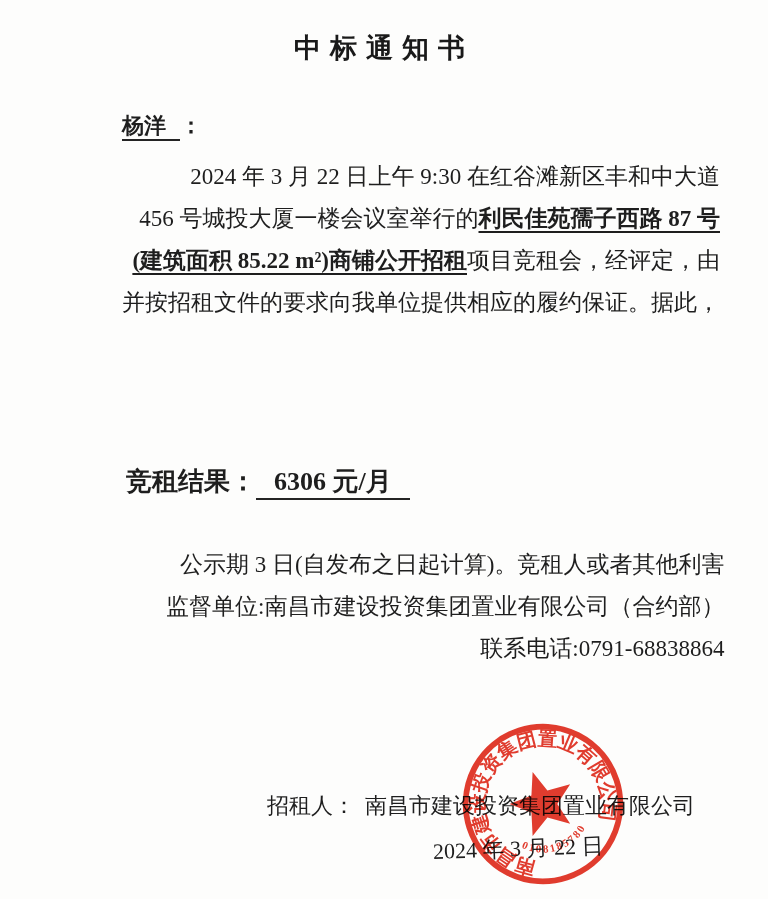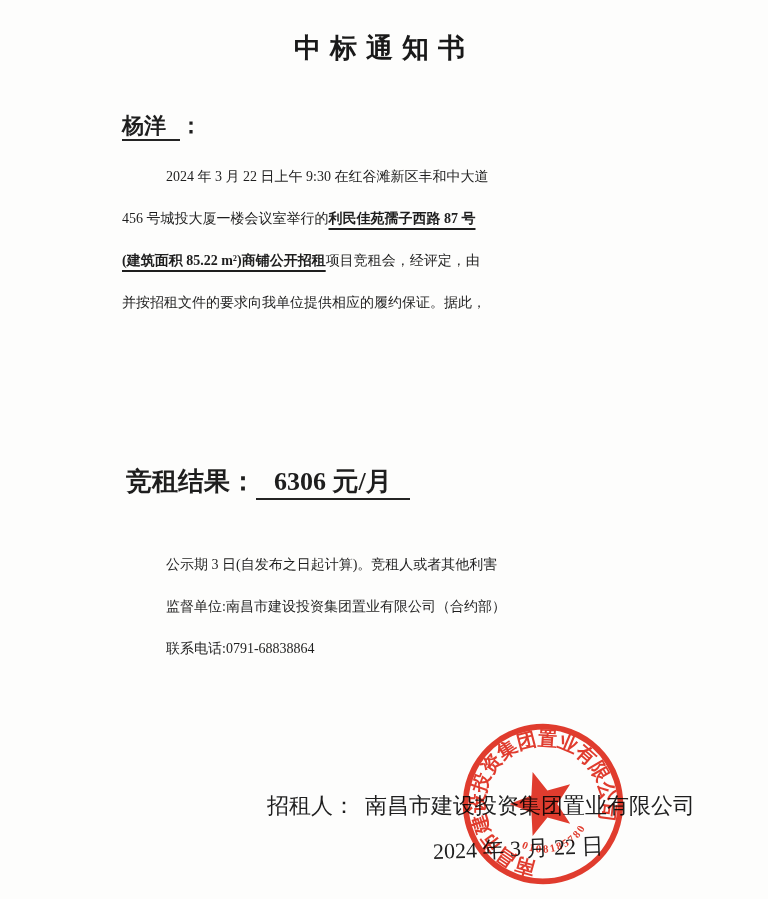--- a/index.html
+++ b/index.html
@@ -25,21 +25,21 @@
   .addressee {
     position: absolute;
     left: 122px; top: 111px;
     font-size: 22px;
     font-weight: bold;
   }
   .addressee .name {
     border-bottom: 2px solid #242424;
     padding: 0 14px 1px 0;
   }
-  .para { position: absolute; left: 122px; font-size: 14px; }
+  .para { position: absolute; left: 122px; font-size: 23px; text-align: right; }
   .para .ln { line-height: 42px; height: 42px; white-space: nowrap; }
   .para .ln.indent { padding-left: 44px; }
   .p1 { top: 156px; }
   .p2 { top: 544px; }
   .hl {
     font-weight: bold;
     text-decoration: underline;
     text-decoration-thickness: 2px;
     text-underline-offset: 5px;
   }

